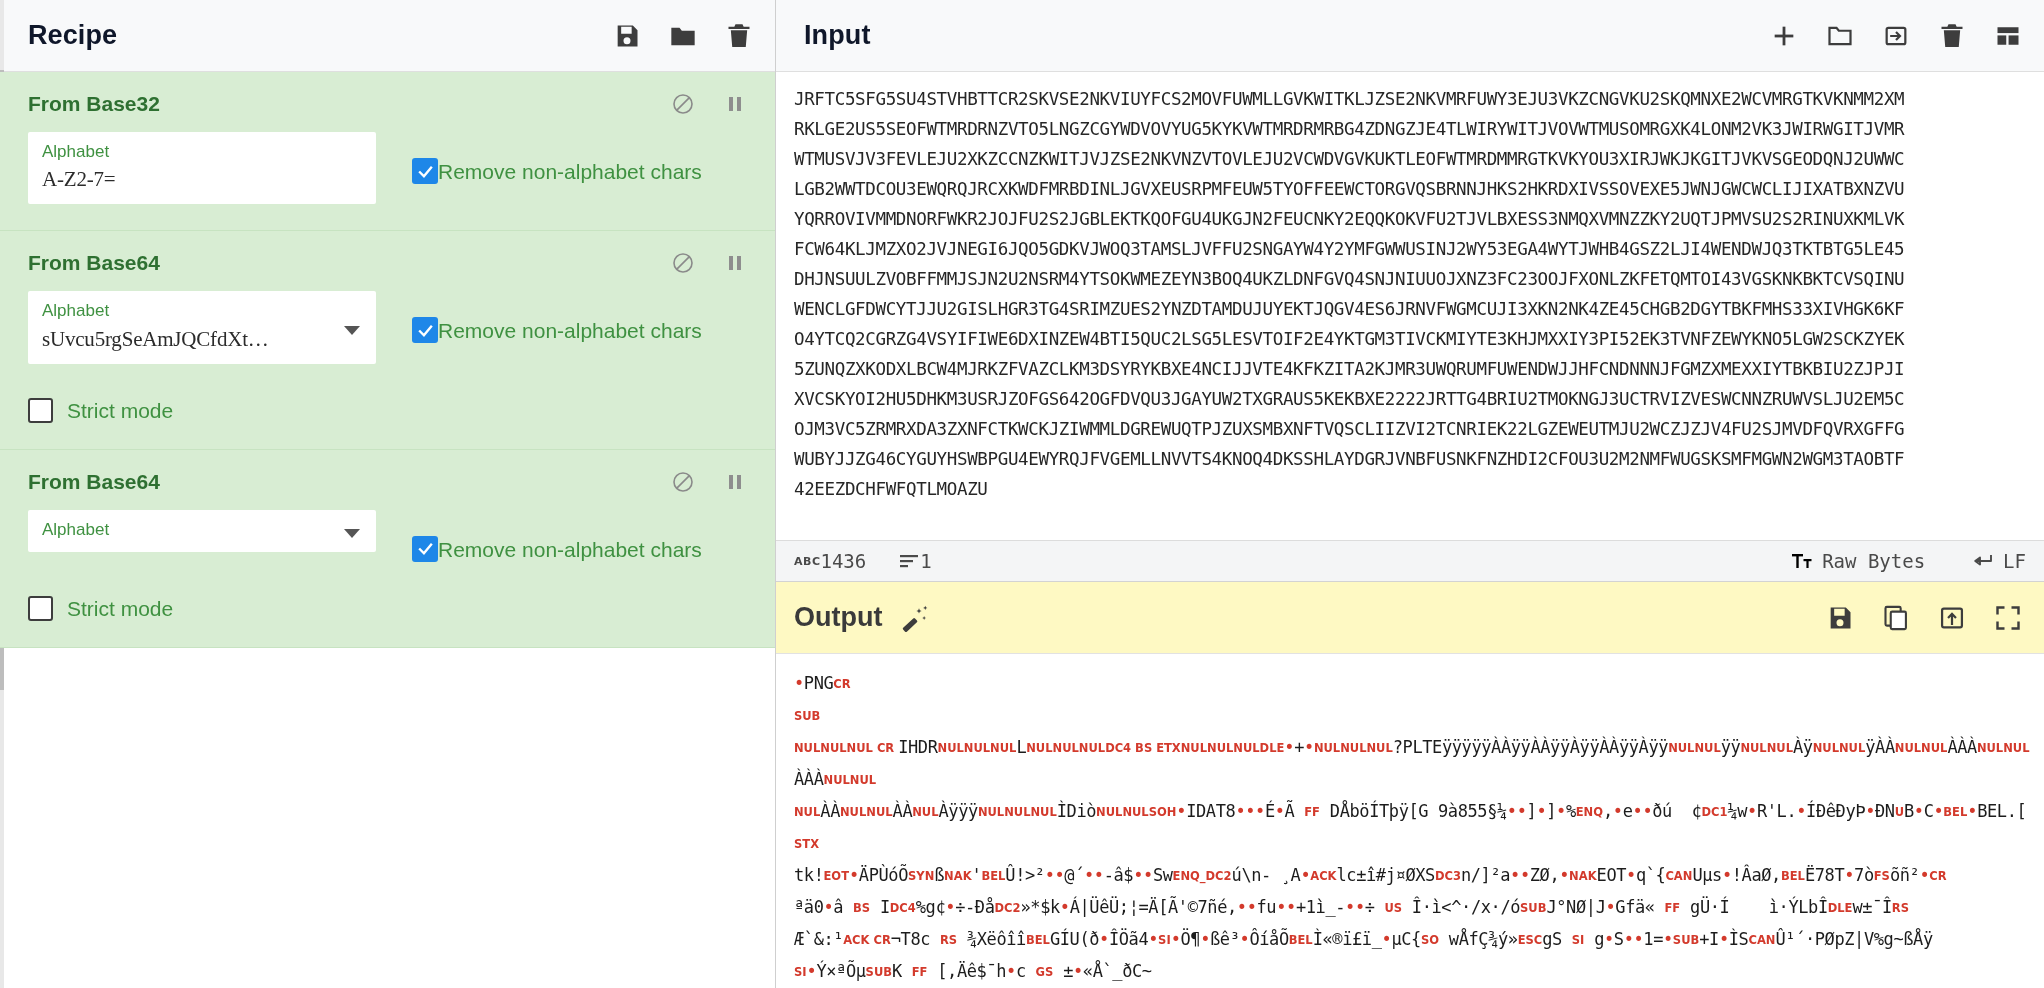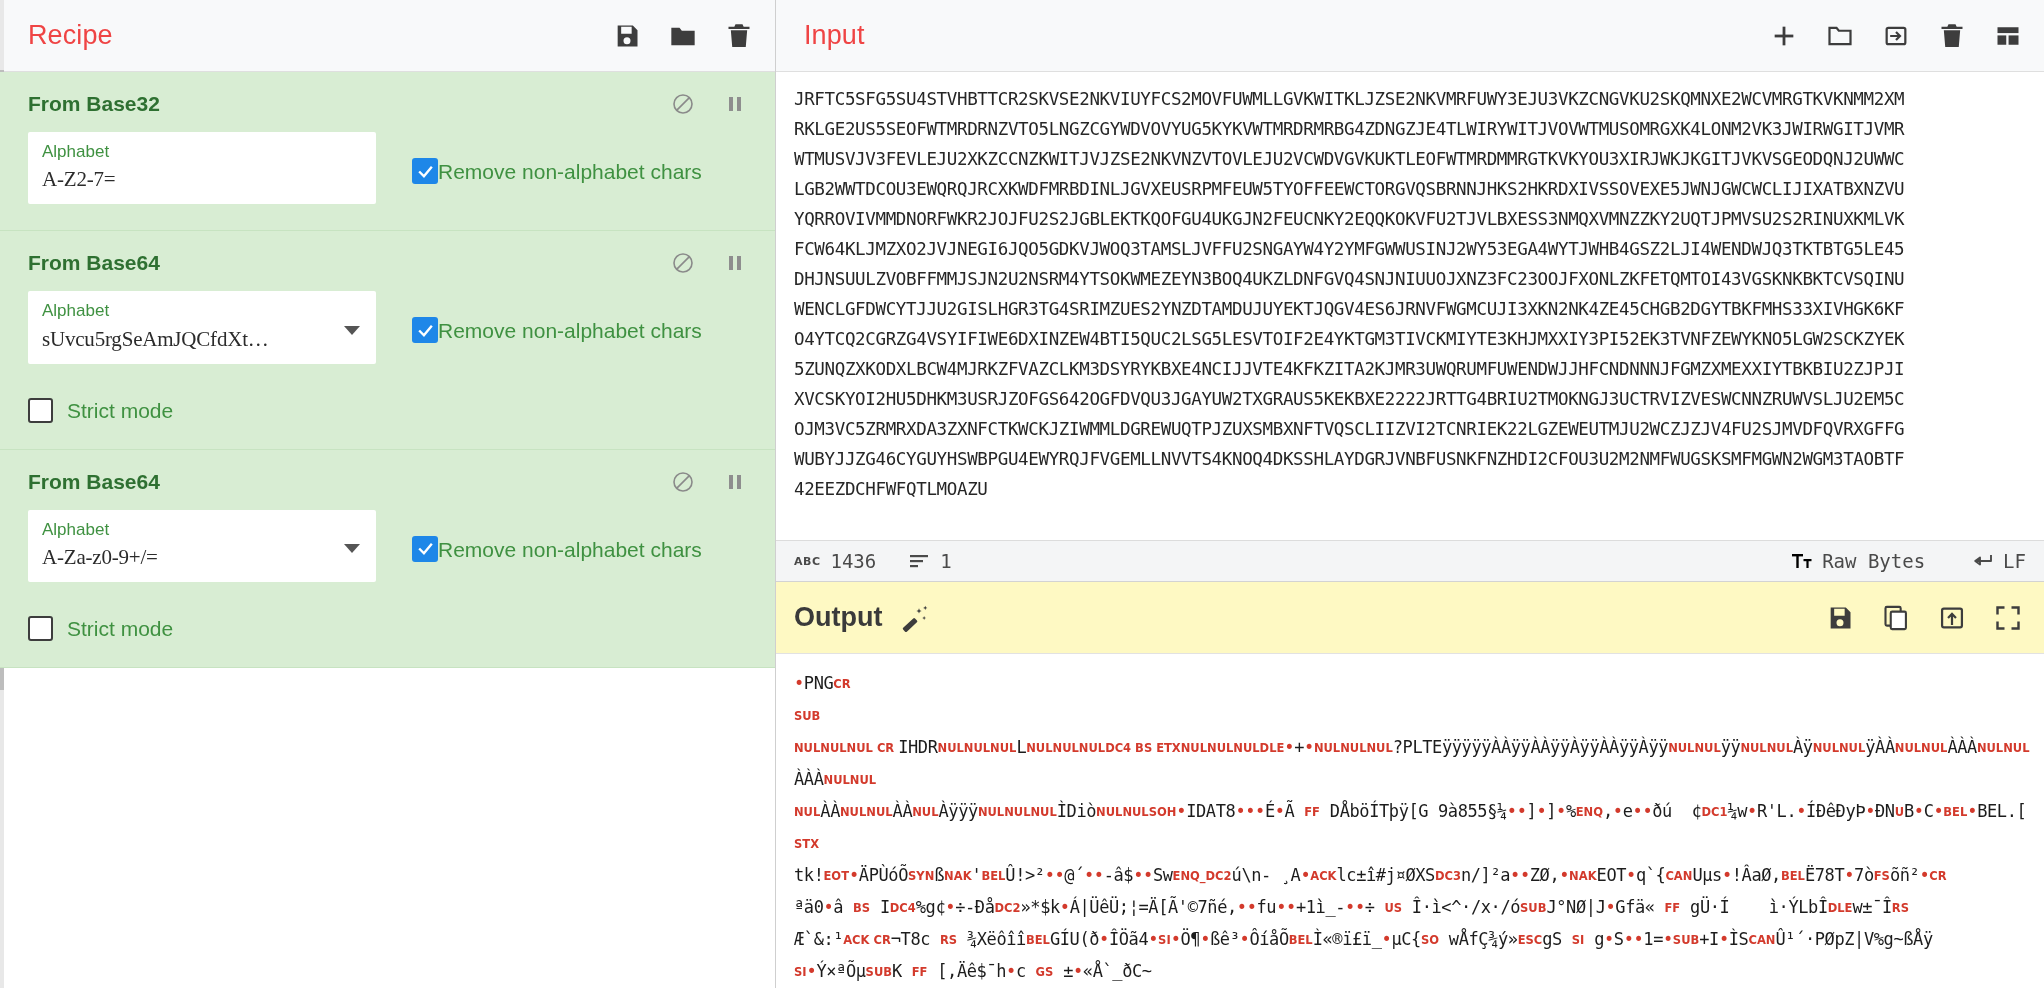--- a/index.html
+++ b/index.html
@@ -29,21 +29,21 @@
     background: #bdbdbd;
   }
   .pane-title-bar {
     height: 72px; flex: 0 0 72px;
     background: #f8f9fa;
     border-bottom: 1px solid #dfdfdf;
     display: flex; align-items: center;
     padding: 0 22px 0 28px;
   }
   .pane-title {
-    font-size: 27px; font-weight: normal; color: #ef4444;
+    font-size: 27px; font-weight: bold; color: #0f172a;
     letter-spacing: .1px;
   }
   .title-icons { margin-left: auto; display: flex; align-items: center; gap: 28px; }
   .ticon { width: 28px; height: 28px; display: block; cursor: pointer; }
   .ticon svg { display: block; width: 28px; height: 28px; fill: #3d3d3d; }
 
   .recipe-list { flex: 1 1 auto; background: #fff; overflow: hidden; }
 
   .operation {
     background: #d8edd3;
@@ -112,21 +112,21 @@
 
   .status-bar {
     height: 42px; flex: 0 0 42px;
     background: #f4f5f6;
     border-top: 1px solid #dcdcdc; border-bottom: 1px solid #d3d3d3;
     display: flex; align-items: center;
     padding: 0 18px 0 18px;
     font-size: 19px; color: #4a4a4a;
     font-family: "DejaVu Sans Mono", monospace;
   }
-  .sb-group { display: flex; align-items: center; gap: 10px; margin-right: 34px; }
+  .sb-group { display: flex; align-items: center; margin-right: 34px; }
   .sb-group svg { fill: #4a4a4a; display: block; }
   .sb-right { margin-left: auto; display: flex; align-items: center; gap: 10px; }
   .sb-sep { width: 26px; }
   .abc-glyph {
     font-family: "DejaVu Sans", sans-serif; font-size: 11px;
     font-weight: bold; letter-spacing: .5px; color: #4a4a4a;
   }
 
   .output-section { flex: 1 1 auto; display: flex; flex-direction: column; }
   .output-head {
@@ -274,21 +274,20 @@
               <svg viewBox="0 0 24 24">
                   <rect x="6" y="5" width="4" height="14" fill="#8e8e8e"></rect>
                   <rect x="14" y="5" width="4" height="14" fill="#8e8e8e"></rect>
                 </svg>
             </span>
           </div>
         </div>
         <div class="op-body">
           <div class="arg-field">
             <div class="arg-label">Alphabet</div>
-            <div class="arg-value">A-Za-z0-9+/=</div>
             <span class="arg-caret"></span>
           </div>
           <div class="chk-row">
             <span class="chk-box">
               <svg viewBox="0 0 24 24">
                   <polyline points="4,12 10,18 20,6"></polyline>
                 </svg>
             </span>
             <span class="chk-label">Remove non-alphabet chars</span>
           </div>

